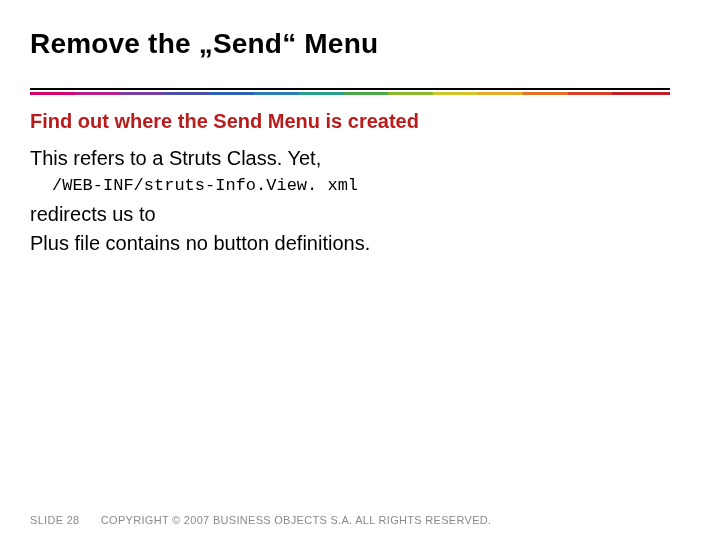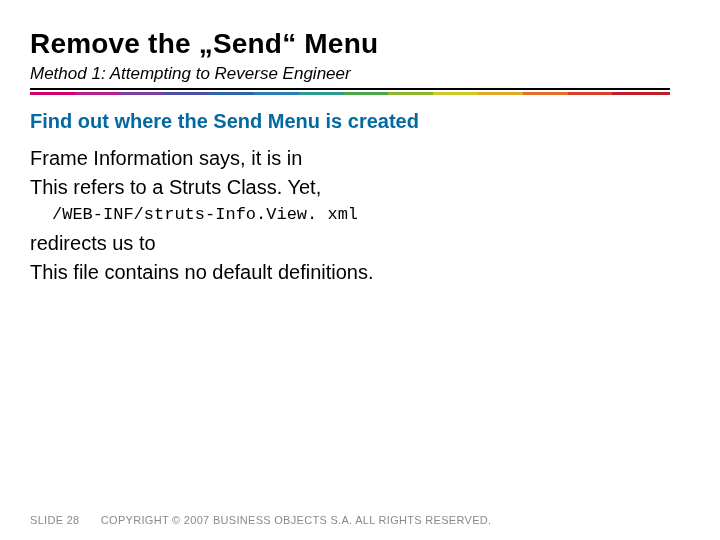--- a/index.html
+++ b/index.html
@@ -65,21 +65,21 @@
   }
   .content {
     position: absolute;
     left: 30px;
     top: 110px;
     width: 660px;
   }
   .section-head {
     font-size: 20px;
     font-weight: bold;
-    color: #0369a1;
+    color: #b91c1c;
     margin-bottom: 14px;
   }
   .body-line {
     font-size: 20px;
     color: #000;
     margin: 2px 0 6px 0;
   }
   .code {
     font-family: "Courier New", Courier, monospace;
     font-size: 17px;
@@ -105,34 +105,32 @@
   }
   .footer .slideno {
     margin-right: 18px;
   }
 </style>
 </head>
 <body>
 
 <div class="slide">
   <div class="title">Remove the „Send“ Menu</div>
-  <div class="subtitle">Method 1: Attempting to Reverse Engineer</div>
   <div class="underline"></div>
   <div class="rainbow"></div>
 
   <div class="content">
     <div class="section-head">Find out where the Send Menu is created</div>
 
-    <div class="body-line">Frame Information says, it is in</div>
 
     <div class="body-line">This refers to a Struts Class. Yet,</div>
     <div class="code">/WEB-INF/struts-Info.View. xml</div>
 
     <div class="body-line">redirects us to</div>
 
-    <div class="body-line">This file contains no default definitions.</div>
+    <div class="body-line">Plus file contains no button definitions.</div>
   </div>
 
   <div class="footer">
     <span class="slideno">SLIDE 28</span>
     <span>COPYRIGHT © 2007 BUSINESS OBJECTS S.A. ALL RIGHTS RESERVED.</span>
   </div>
 </div>
 
 </body></html>

